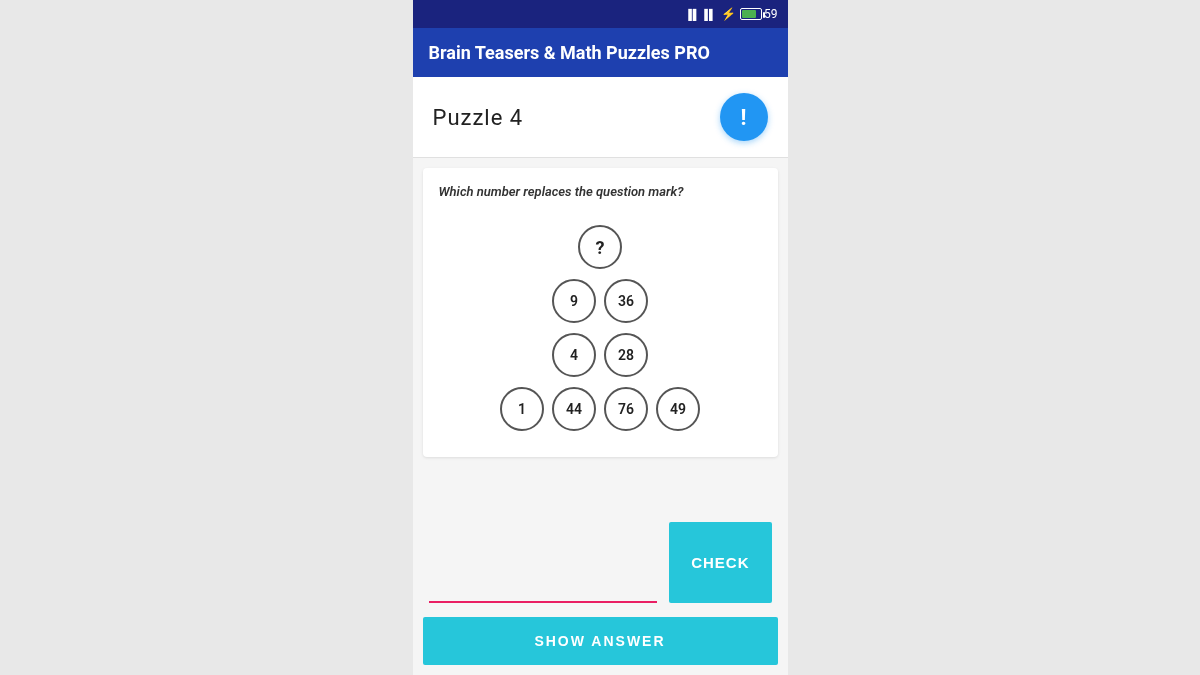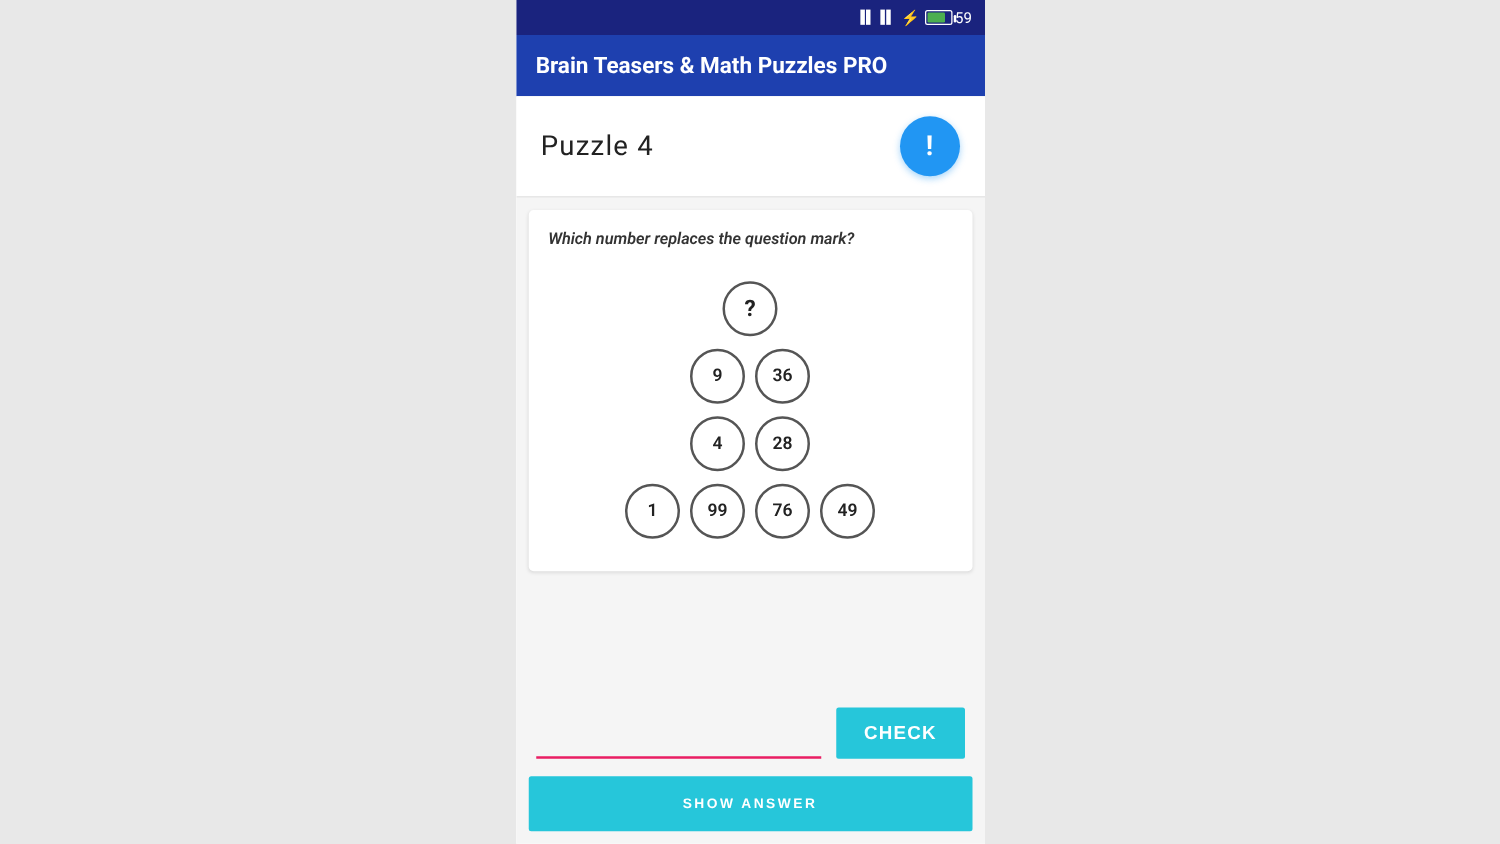--- a/index.html
+++ b/index.html
@@ -164,38 +164,38 @@
       background: transparent;
       font-size: 18px;
       padding: 6px 2px;
       outline: none;
       color: #333;
     }
     .check-button {
       background: #26c6da;
       color: white;
       border: none;
-      padding: 12px 22px;
+      padding: 32px 22px;
       font-size: 15px;
       font-weight: bold;
       letter-spacing: 1px;
       cursor: pointer;
       border-radius: 2px;
       min-width: 90px;
     }
 
     
     .show-answer-button {
       background: #26c6da;
       color: white;
       border: none;
       width: calc(100% - 20px);
       margin: 6px 10px 10px;
       padding: 16px;
-      font-size: 11px;
+      font-size: 14px;
       font-weight: 600;
       letter-spacing: 2px;
       cursor: pointer;
       border-radius: 2px;
     }
   </style>
 </head>
 <body>
 
 <div class="phone-frame">
@@ -240,21 +240,21 @@
           <div class="number-circle">36</div>
         </div>
 
         <div class="pyramid-row">
           <div class="number-circle">4</div>
           <div class="number-circle">28</div>
         </div>
 
         <div class="pyramid-row">
           <div class="number-circle">1</div>
-          <div class="number-circle">99</div>
+          <div class="number-circle">44</div>
           <div class="number-circle">76</div>
           <div class="number-circle">49</div>
         </div>
       </div>
     </div>
 
     <div style="flex:1;"></div>
 
     <div class="answer-section">
       <div class="answer-input-container">

